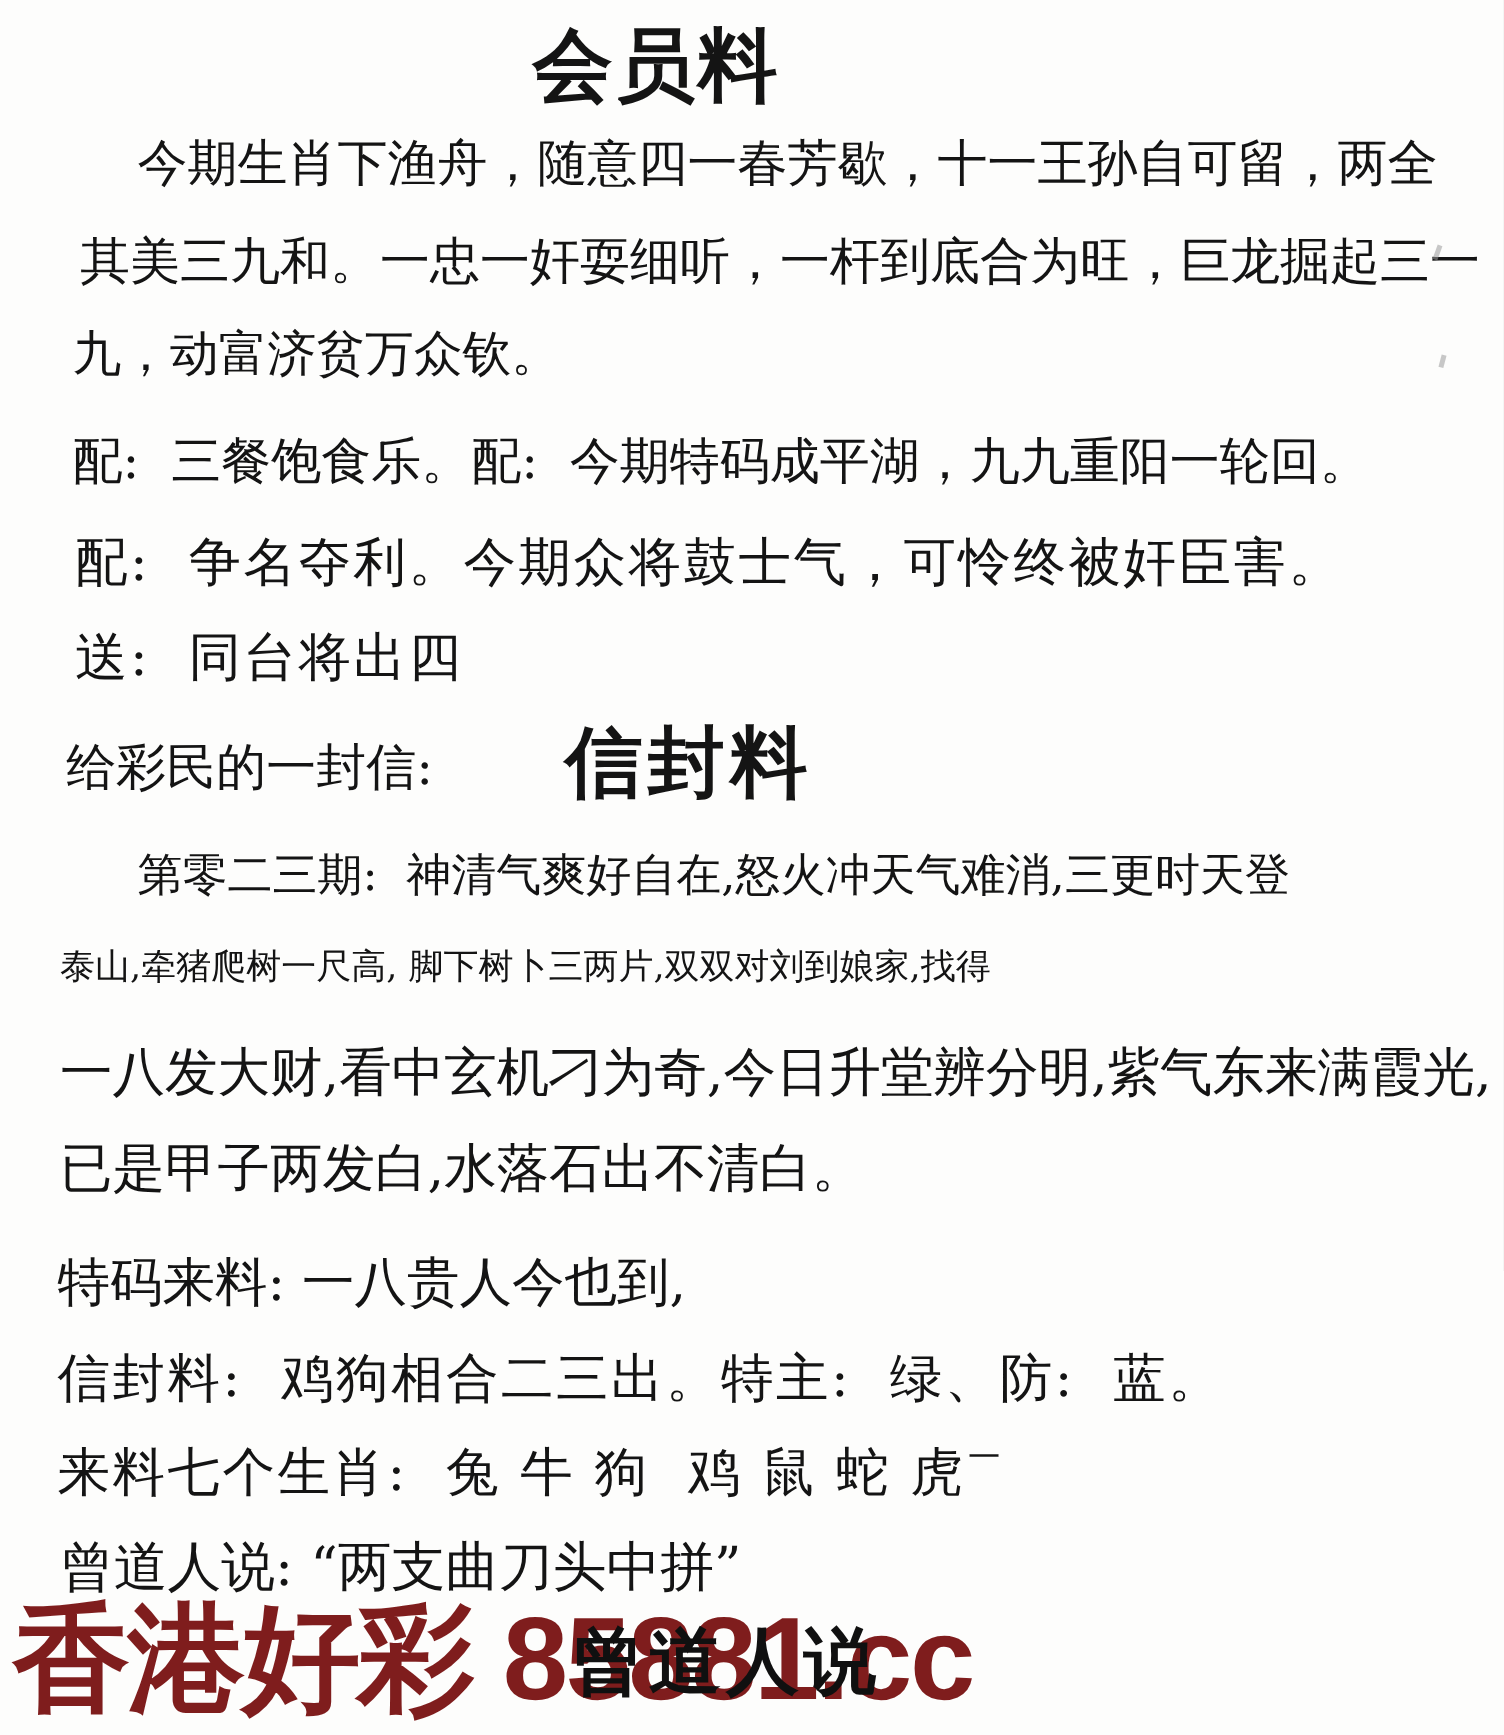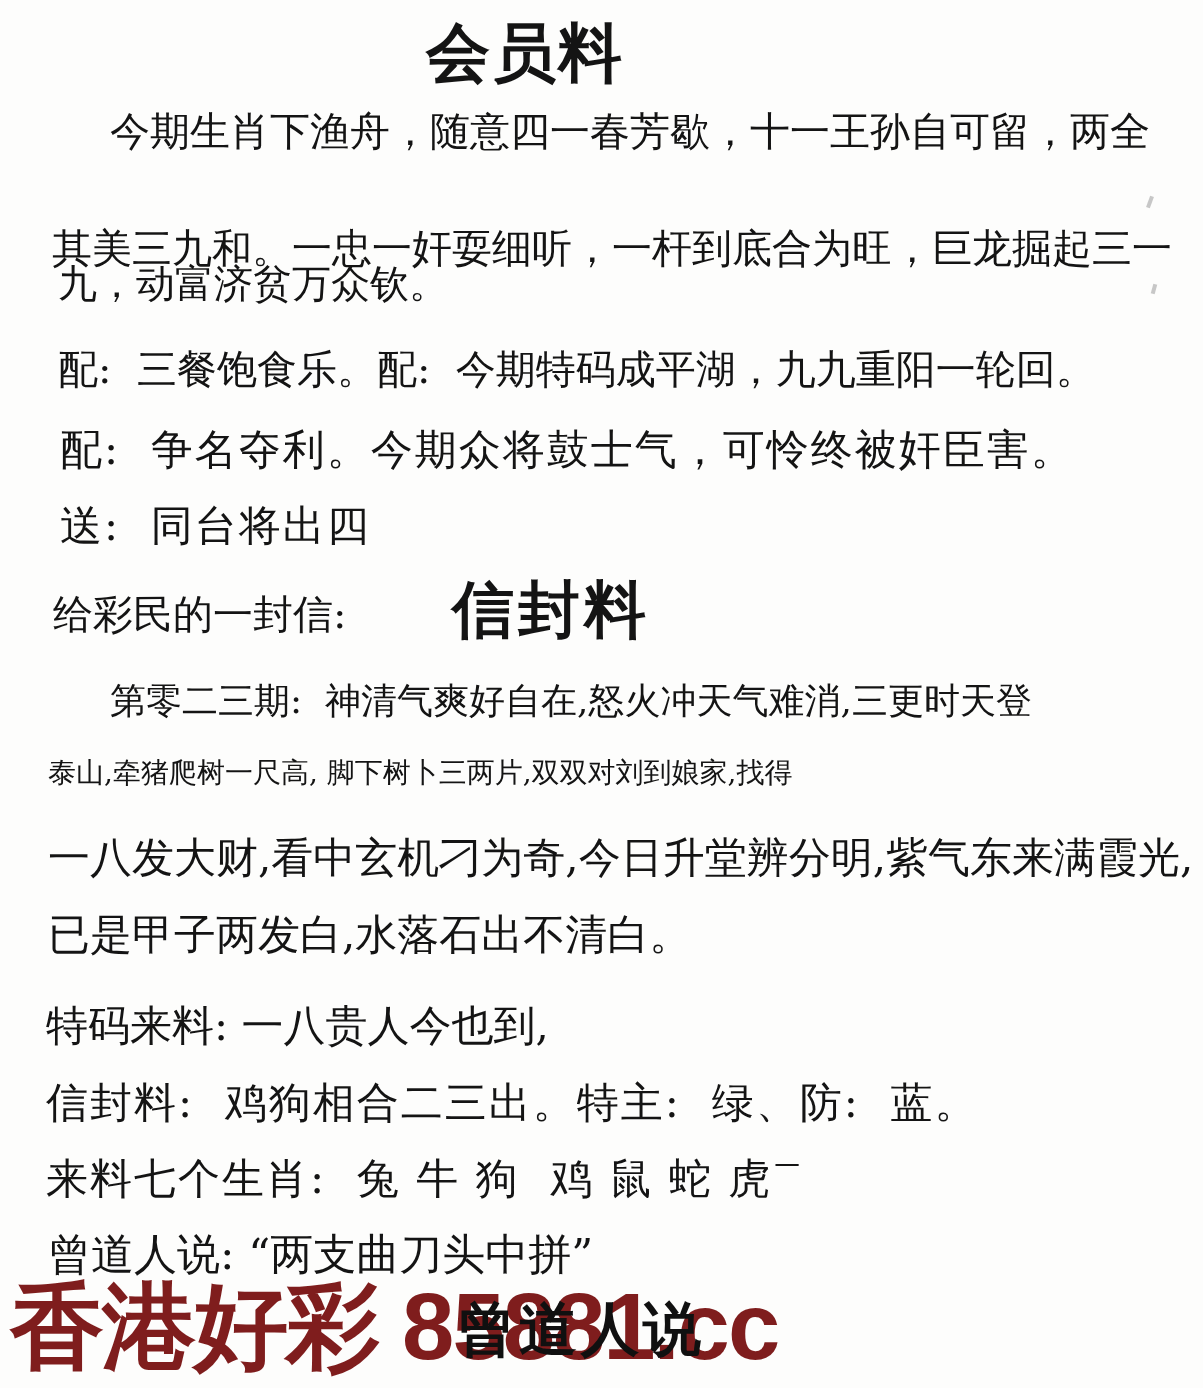--- a/index.html
+++ b/index.html
@@ -57,21 +57,21 @@
   }
 </style>
 </head>
 <body>
 
 <div id="doc">
 
   <div class="ln doc-title" style="left:426px;top:16px;font-size:64px;">会员料</div>
 
   <div class="ln" style="left:110px;top:108px;font-size:40px;">今期生肖下渔舟，随意四一春芳歇，十一王孙自可留，两全</div>
-  <div class="ln" style="left:52px;top:186px;font-size:40px;margin-top:39px;">其美三九和。一忠一奸耍细听，一杆到底合为旺，巨龙掘起三一</div>
+  <div class="ln" style="left:64px;top:186px;font-size:40px;">其美三九和。一忠一奸耍细听，一杆到底合为旺，巨龙掘起三一</div>
   <div class="ln" style="left:58px;top:262px;font-size:39px;">九，动富济贫万众钦。</div>
 
   <div class="ln" style="left:58px;top:346px;font-size:40px;text-align:right;">配:  三餐饱食乐。配:  今期特码成平湖，九九重阳一轮回。</div>
   <div class="ln" style="left:60px;top:426px;font-size:42px;letter-spacing:2px;">配:  争名夺利。今期众将鼓士气，可怜终被奸臣害。</div>
   <div class="ln" style="left:60px;top:502px;font-size:42px;letter-spacing:2px;">送:  同台将出四</div>
 
   <div class="ln" style="left:53px;top:591px;font-size:40px;">给彩民的一封信:</div>
   <div class="ln big-sub" style="left:452px;top:574px;font-size:62px;">信封料</div>
 
   <div class="ln" style="left:110px;top:680px;font-size:36px;">第零二三期:  神清气爽好自在,怒火冲天气难消,三更时天登</div>

